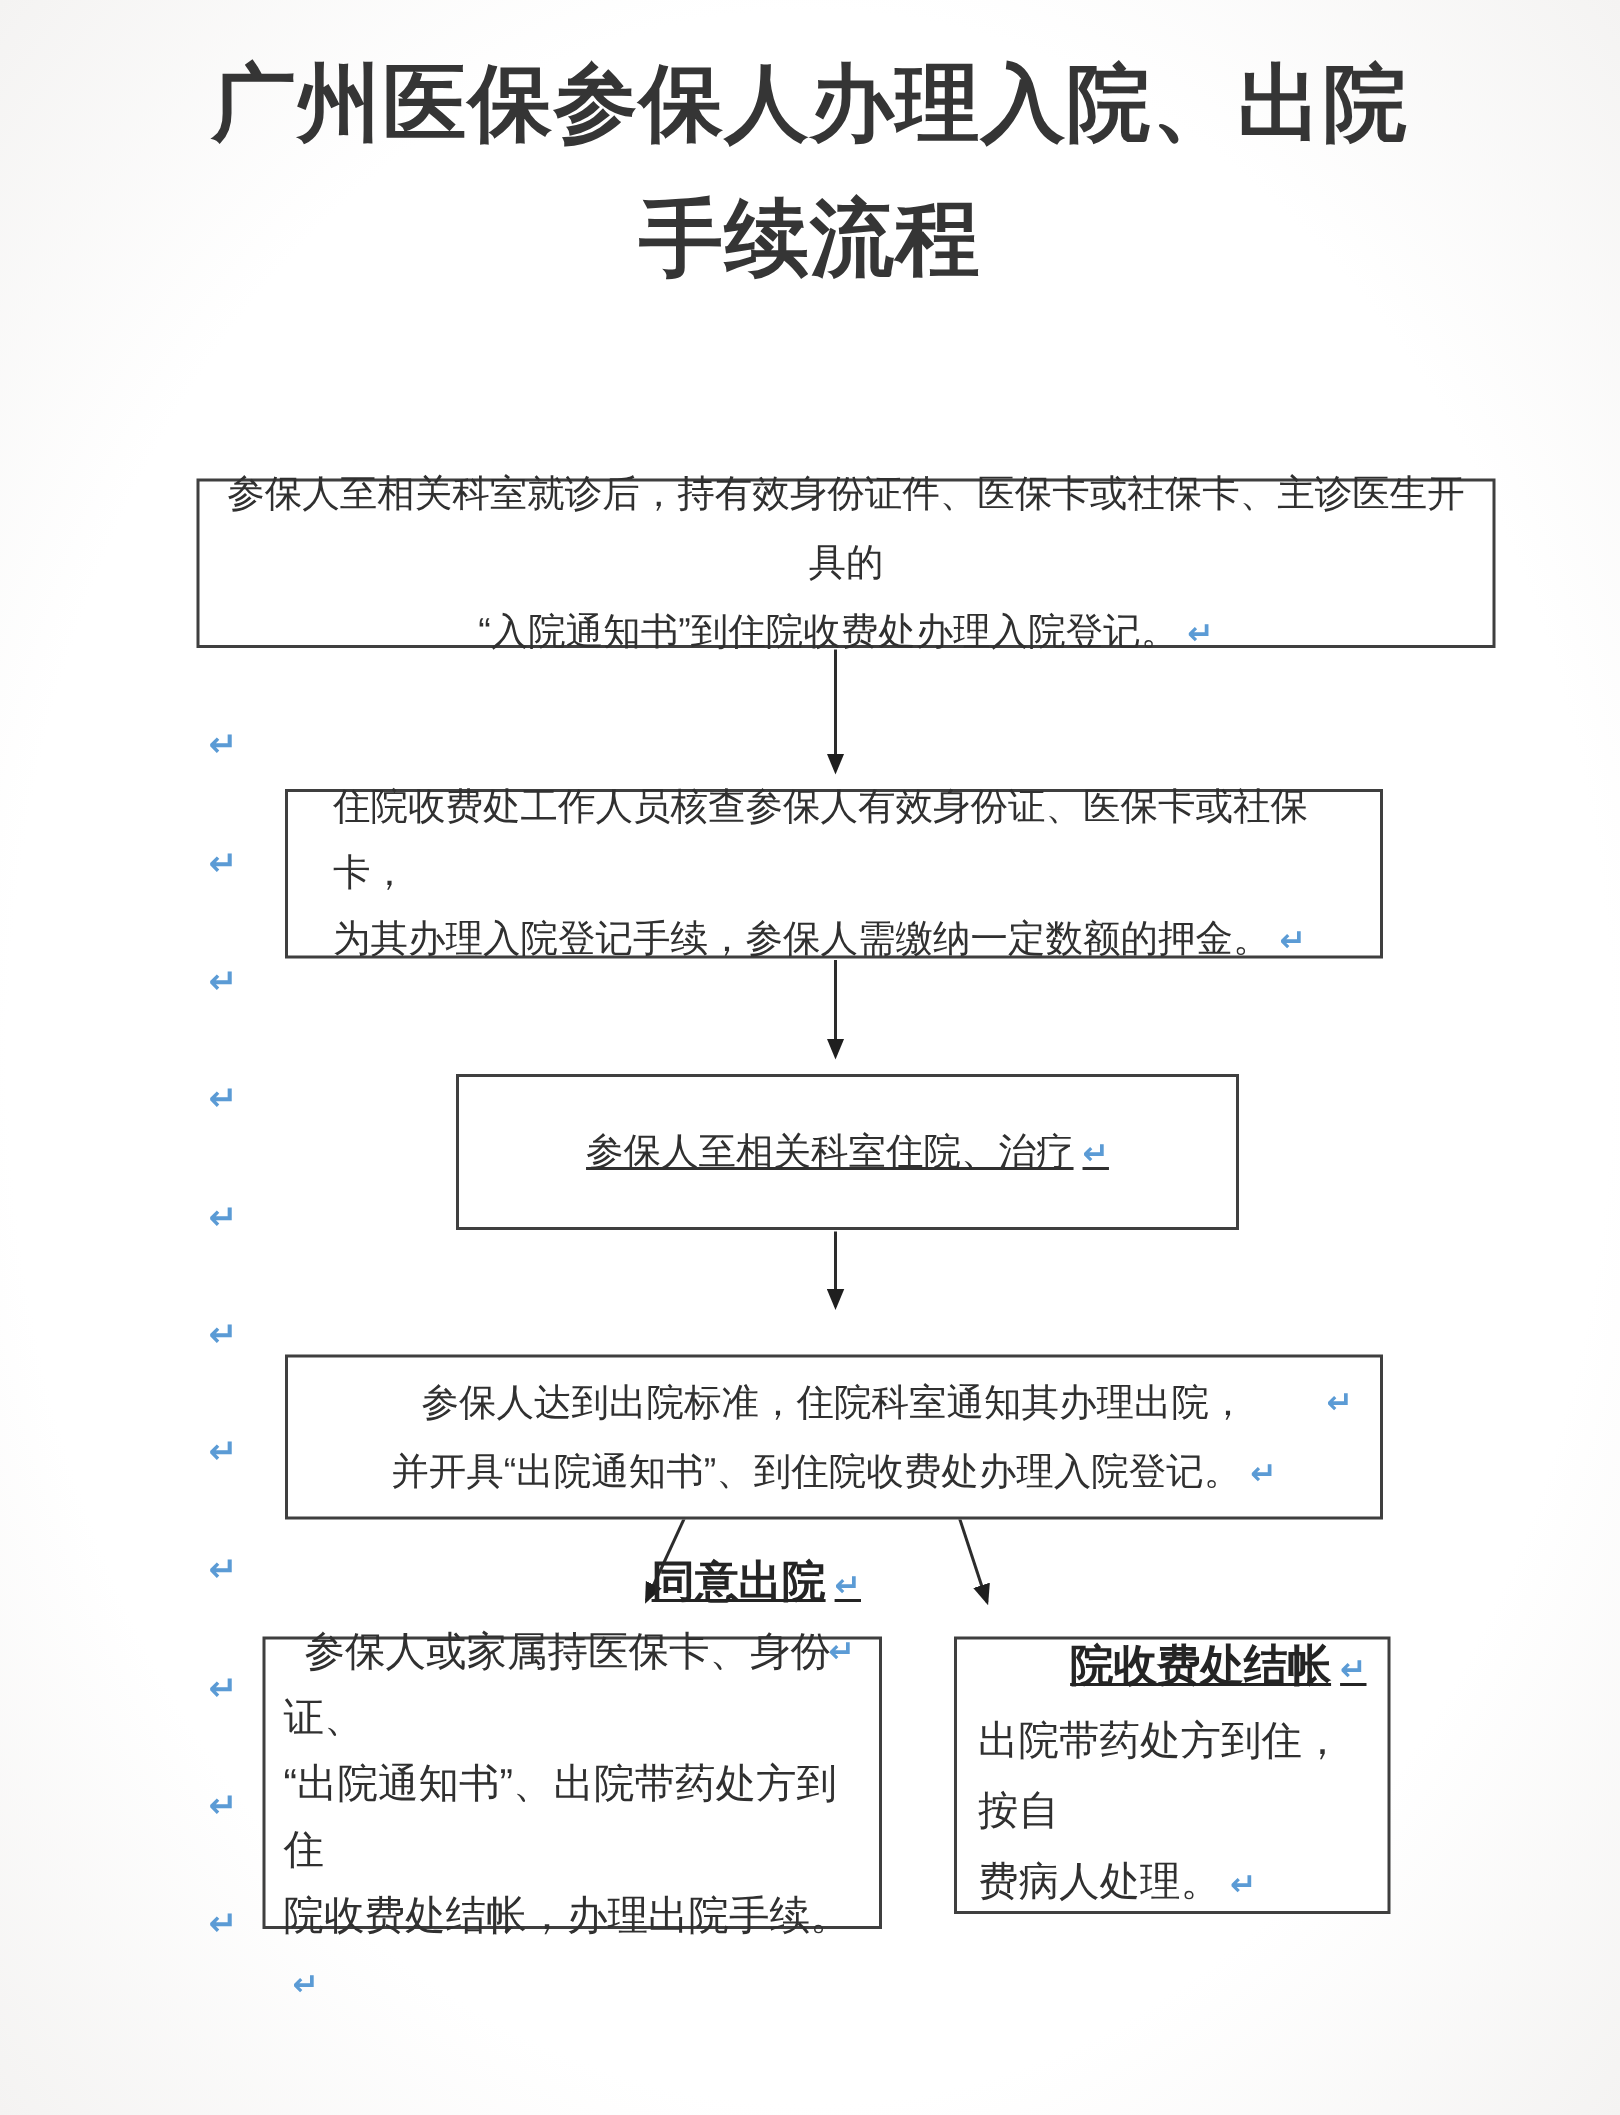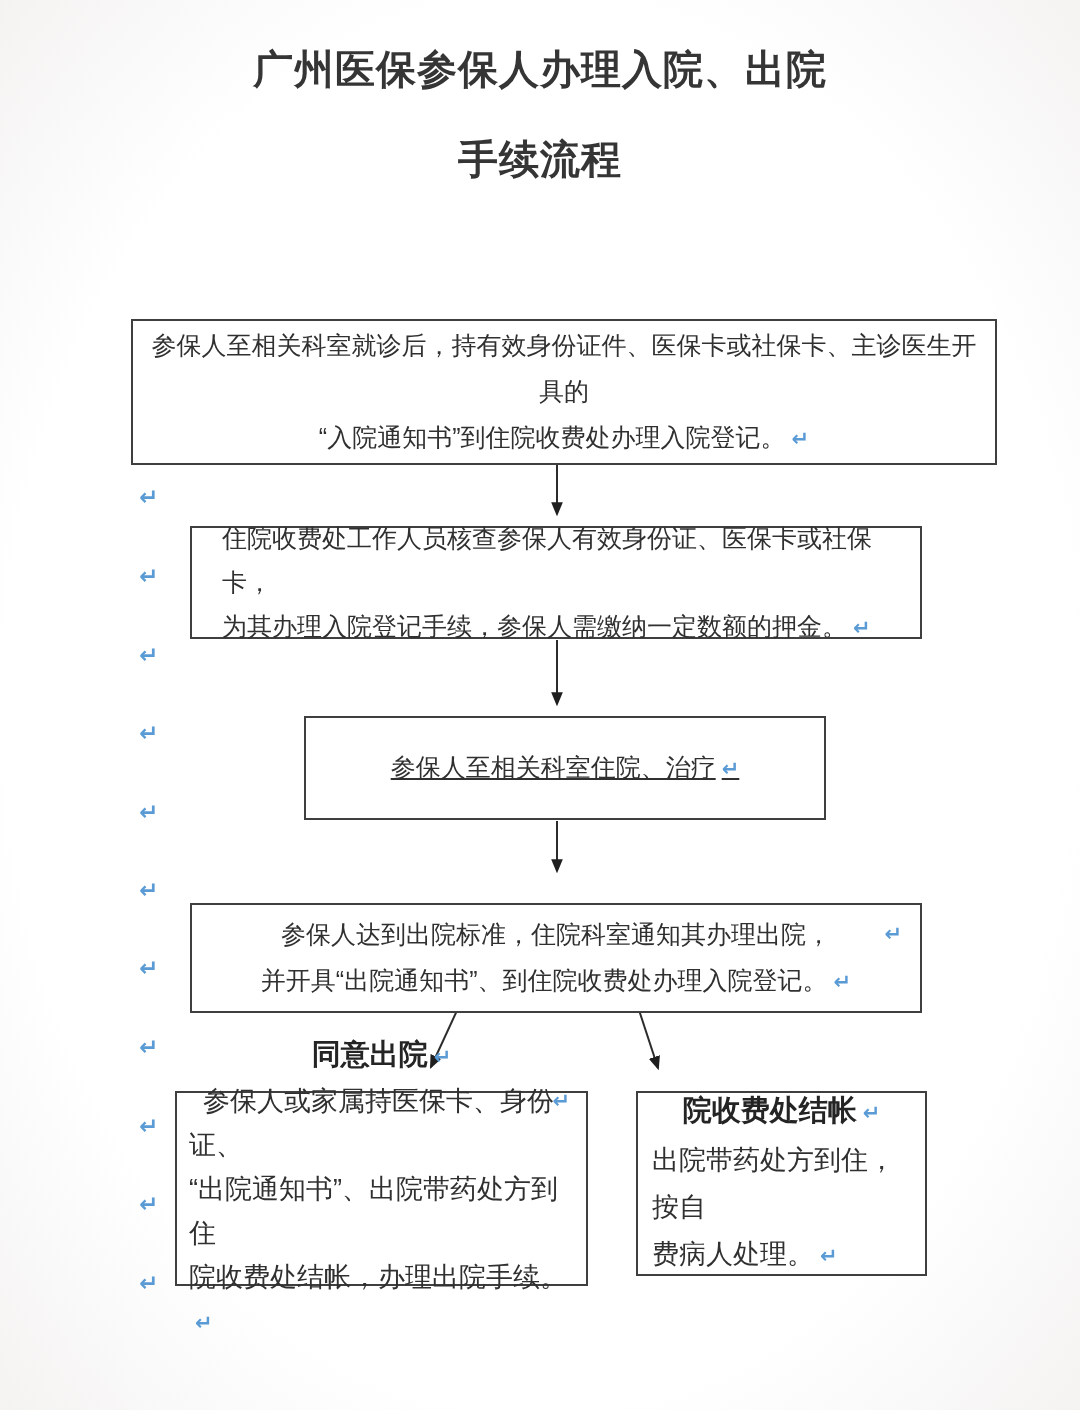--- a/index.html
+++ b/index.html
@@ -12,50 +12,50 @@
     overflow: hidden;
   }
   .page {
     position: absolute; inset: 0;
     background: radial-gradient(ellipse at center, #ffffff 70%, #f4f3f2 100%);
   }
   
   .doc-title {
     position: absolute; top: 24px; left: 0; right: 0;
     text-align: center;
-    font-size: 40px; line-height: 90px;
+    font-size: 56px; line-height: 90px;
     font-weight: bold; color: #353535;
     letter-spacing: 1px;
   }
   
   .box {
     position: absolute;
     box-sizing: border-box;
     border: 2px solid #3f3f3f;
     background: #ffffff;
     display: flex; flex-direction: column; justify-content: center;
     z-index: 2;
     font-size: 25px; color: #303030;
   }
   .box .bline { line-height: 46px; position: relative; }
   .center { text-align: center; }
   .left   { text-align: left; }
 
-  .box-step1 { left: 131px; top: 319px; width: 866px; height: 146px; padding: 0 10px; }
+  .box-step1 { left: 131px; top: 319px; width: 866px; height: 113px; padding: 0 10px; }
   .box-step2 { left: 190px; top: 526px; width: 732px; height: 113px; padding: 0 16px 0 30px; }
   .box-step2 .bline { line-height: 44px; }
   .box-step3 { left: 304px; top: 716px; width: 522px; height: 104px; text-decoration: underline; }
   .box-step4 { left: 190px; top: 883px; width: 732px; height: 110px; padding: 0 14px; margin-top: 20px; }
   .box-step4 .bline { line-height: 46px; }
 
   .box-agree    { left: 175px; top: 1091px; width: 413px; height: 195px; padding: 4px 12px; font-size: 27px; }
   .box-agree .bline { line-height: 44px; }
   .box-disagree { left: 636px; top: 1091px; width: 291px; height: 185px; padding: 4px 14px; font-size: 27px; }
   .box-disagree .bline { line-height: 47px; }
-  .box-title { font-weight: bold; font-size: 29px; text-align: center; line-height: 48px; color: #242424; }
+  .box-title { font-weight: bold; font-size: 29px; text-align: right; line-height: 48px; color: #242424; text-decoration: underline; }
   .indent { text-indent: 14px; }
 
   
   .rmark {
     color: #5b9bd5;
     font-family: "DejaVu Sans", sans-serif;
     font-weight: bold;
     font-size: 21px;
   }
   .rmark.inline { margin-left: 6px; }

